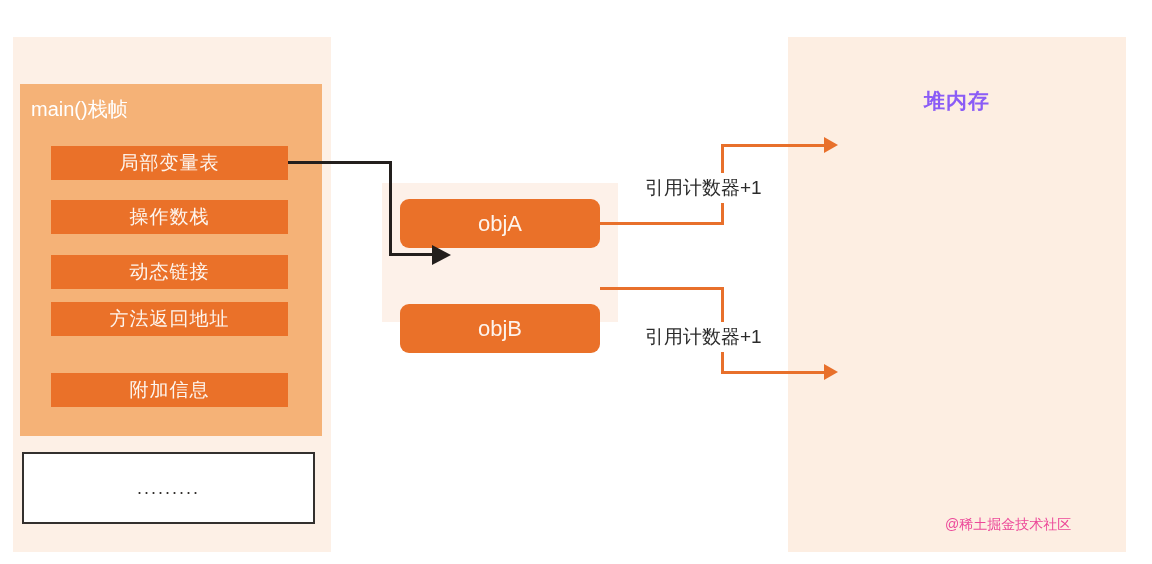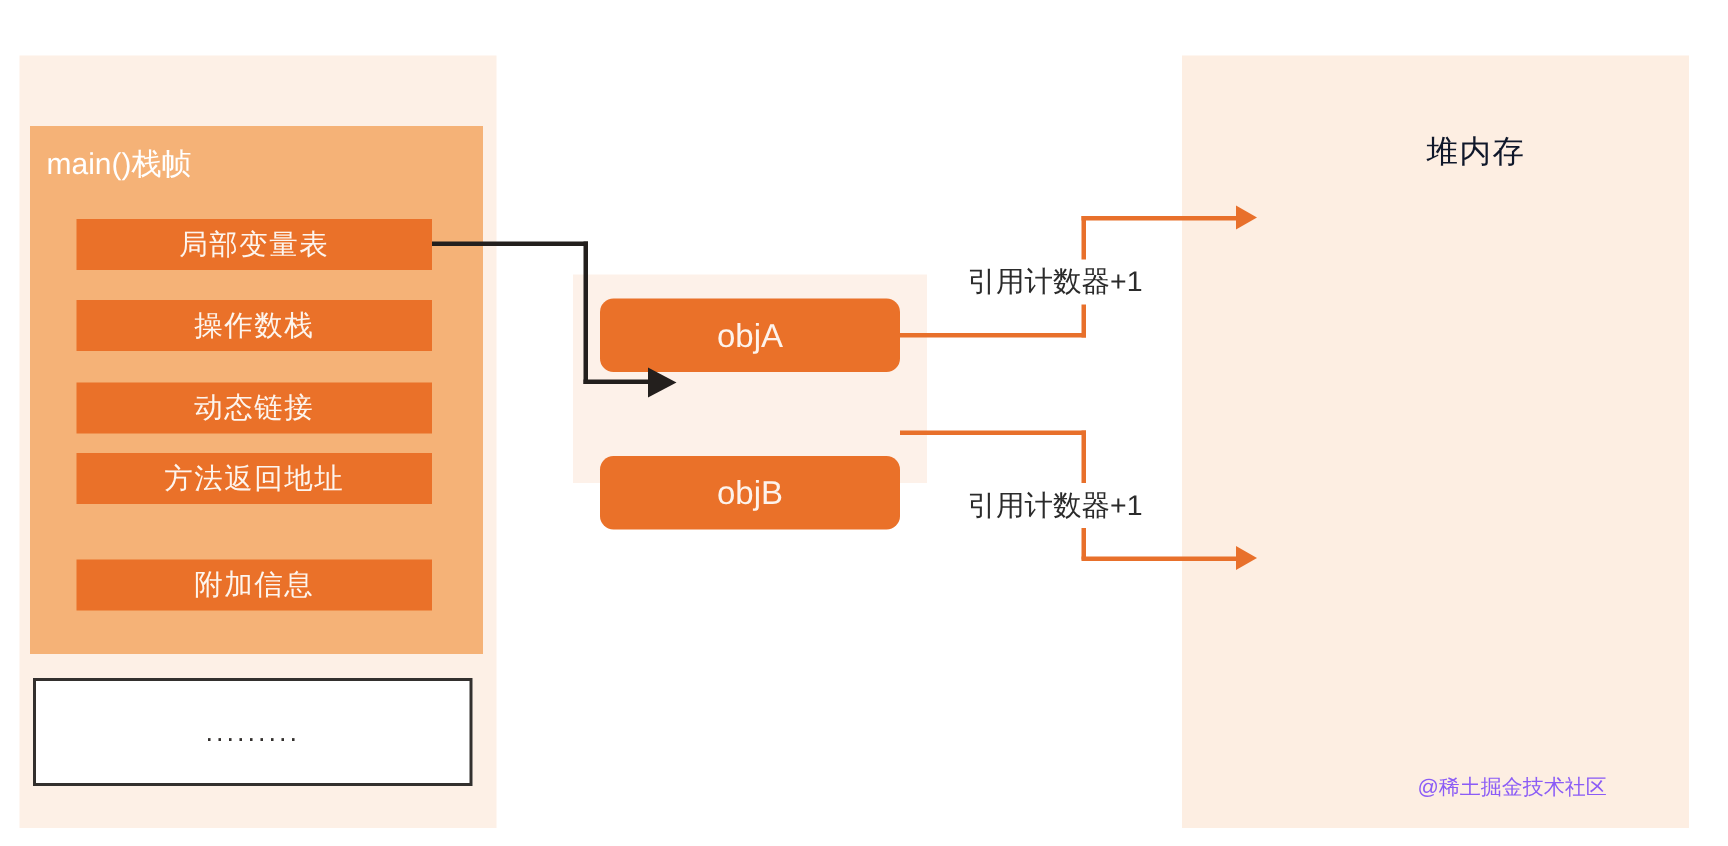--- a/index.html
+++ b/index.html
@@ -45,24 +45,23 @@
     height: 139px;
     background: #fdf1e9;
   }
 
   .panel-title {
     position: absolute;
     left: 0;
     width: 100%;
     text-align: center;
     font-size: 21px;
-    font-weight: normal;
-    color: #0f172a;
+    font-weight: bold;
+    color: #8b5cf6;
     letter-spacing: 1px;
-    margin-left: 27px;
   }
   #vm-stack-title { top: 50px; }
   #heap-title { top: 50px; }
 
   
   #stack-frame {
     position: absolute;
     left: 20px;
     top: 84px;
     width: 302px;
@@ -188,21 +187,21 @@
     white-space: nowrap;
   }
   #ref-label-a { left: 640px; top: 173px; }
   #ref-label-b { left: 640px; top: 322px; }
 
   #watermark {
     position: absolute;
     left: 945px;
     top: 516px;
     font-size: 14px;
-    color: #8b5cf6;
+    color: #ec4899;
     white-space: nowrap;
   }
 </style>
 </head>
 <body>
 
 <div id="stage">
 
   <div class="panel" id="vm-stack-panel">
     <div class="panel-title" id="vm-stack-title">虚拟机栈</div>

